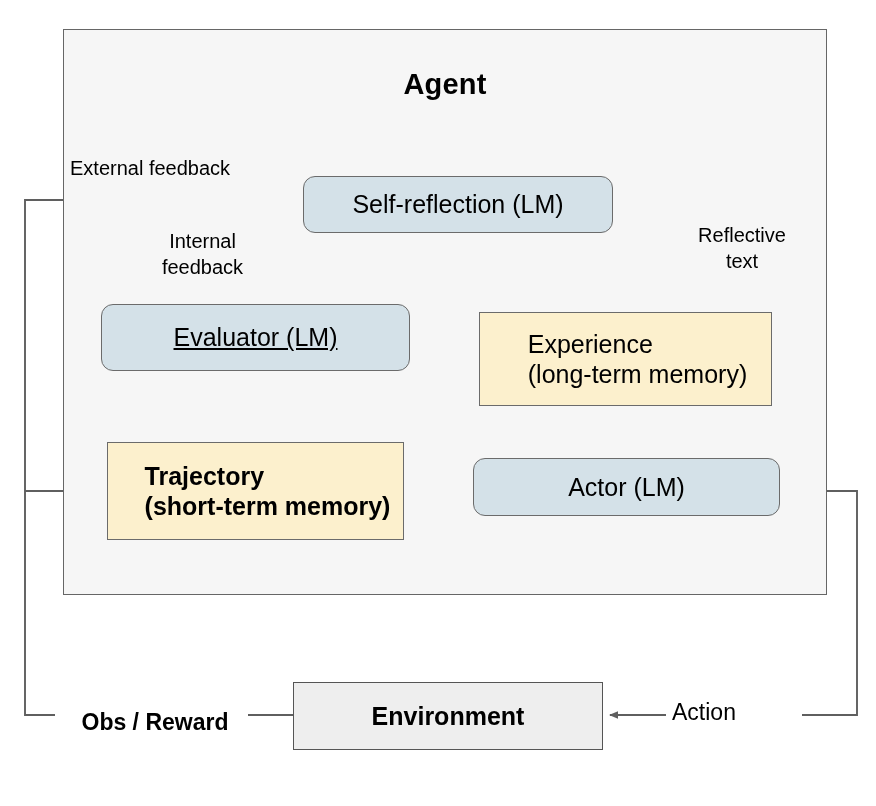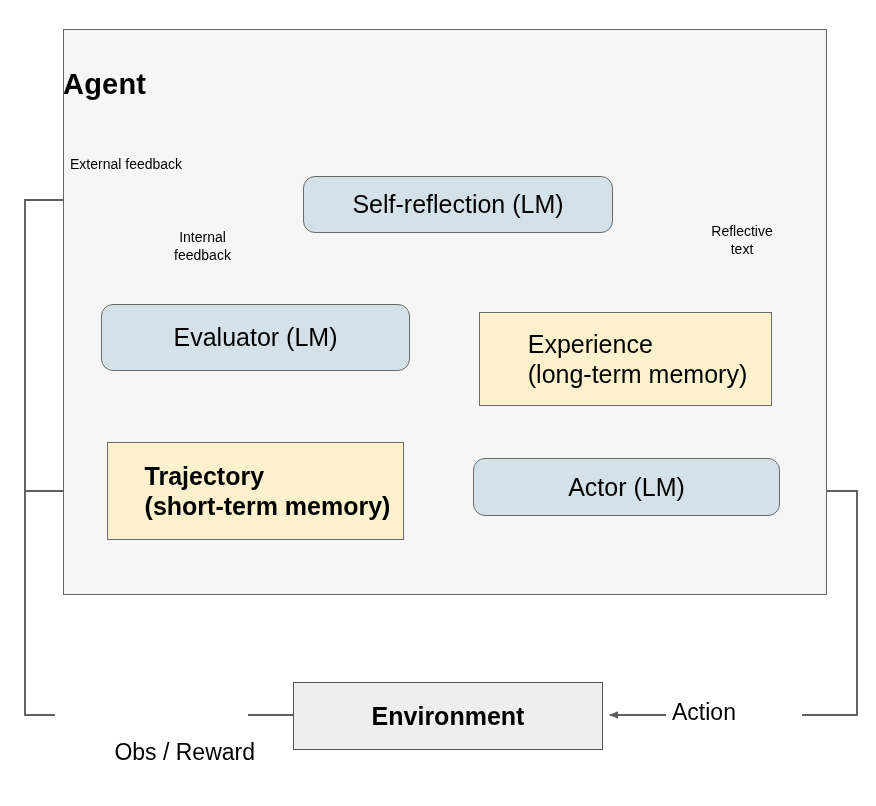--- a/index.html
+++ b/index.html
@@ -44,21 +44,21 @@
     background: #f6f6f6;
     border: 1.6px solid #666666;
     box-sizing: border-box;
   }
 
   .agent-title {
     position: absolute;
     left: 63px;
     top: 68px;
     width: 764px;
-    text-align: left;
+    text-align: center;
     font-size: 29px;
     font-weight: bold;
     color: #000000;
     letter-spacing: 0.2px;
   }
 
   .box-blue {
     background: #d4e1e8;
     border: 1.6px solid #6b6b6b;
     border-radius: 12px;
@@ -69,38 +69,38 @@
     border-radius: 0px;
     padding-left: 24px;
   }
   .box-grey {
     background: #eeeeee;
     border: 1.6px solid #555555;
     border-radius: 0px;
   }
 
   .n-selfreflection { left: 303px; top: 176px; width: 310px; height: 57px; font-size: 25px; }
-  .n-evaluator      { left: 101px; top: 304px; width: 309px; height: 67px; font-size: 25px; }
+  .n-evaluator      { left: 101px; top: 304px; width: 309px; height: 67px; font-size: 25px; text-decoration: underline; }
   .n-trajectory     { left: 107px; top: 442px; width: 297px; height: 98px; font-size: 25px; }
   .n-experience     { left: 479px; top: 312px; width: 293px; height: 94px; font-size: 25px; }
   .n-actor          { left: 473px; top: 458px; width: 307px; height: 58px; font-size: 25px; }
   .n-environment    { left: 293px; top: 682px; width: 310px; height: 68px; font-size: 25px; font-weight: bold; }
 
   .caption {
     position: absolute;
     color: #000000;
-    font-size: 14px;
+    font-size: 20px;
     text-align: center;
     line-height: 1.3;
     white-space: pre-line;
   }
   .cap-external   { left: 70px;  top: 155px; width: 220px; text-align: left; }
   .cap-internal   { left: 145px; top: 228px; width: 115px; }
   .cap-reflective { left: 672px; top: 222px; width: 140px; }
-  .cap-obs        { left: 55px;  top: 738px; width: 200px; text-align: right; font-size: 23px; }
+  .cap-obs        { left: 55px;  top: 708px; width: 200px; text-align: center; font-size: 23px; font-weight: bold; }
   .cap-action     { left: 672px; top: 698px; width: 130px; text-align: left; font-size: 23px; }
 </style>
 </head>
 <body>
 
 <div id="stage">
 
   <svg id="wires" viewBox="0 0 876 806" xmlns="http://www.w3.org/2000/svg">
     <defs>
       <marker id="arrow" markerWidth="9" markerHeight="9" refX="8" refY="4.5" orient="auto" markerUnits="userSpaceOnUse">

